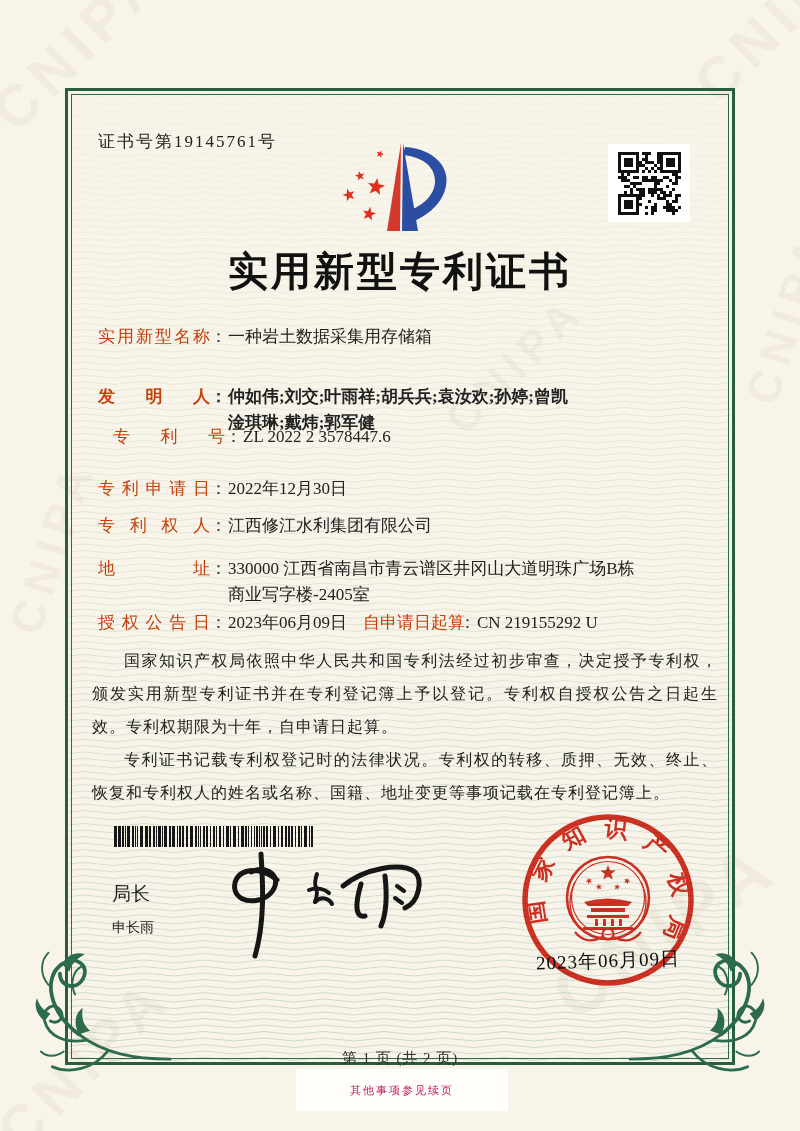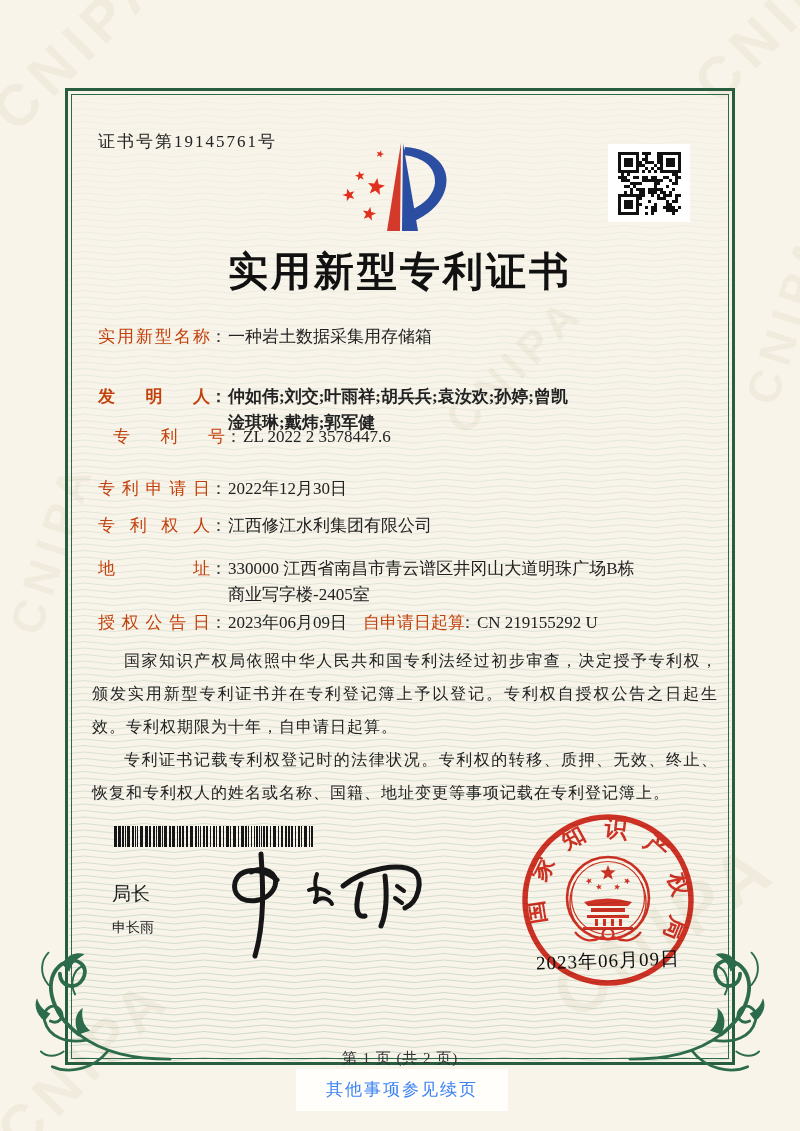--- a/index.html
+++ b/index.html
@@ -81,22 +81,22 @@
     position:absolute; z-index:8; left:516px; top:948px; width:184px; text-align:center;
     font-size:19px; color:#0d0d0d; letter-spacing:1px; transform:rotate(-2deg);
   }
   
   .page-info {
     position:absolute; z-index:5; left:65px; width:670px; top:1032px; text-align:center;
     font-size:15px; color:#333; letter-spacing:1px;margin-top:17px;
   }
   .note-box {
     position:absolute; z-index:6; left:296px; top:1069px; width:212px; height:42px;
-    background:#fffefa; text-align:center; line-height:42px; font-size:17px;
-    color:#3b82f6; letter-spacing:2px;
+    background:#fffefa; text-align:center; line-height:42px; font-size:11px;
+    color:#be185d; letter-spacing:2px;
   }
 </style>
 </head>
 <body>
 
 <div class="page">
 
   <div class="wm" style="left:-30px; top:10px;  font-size:58px; transform:rotate(-45deg);">CNIPA</div>
   <div class="wm" style="left:672px; top:-18px; font-size:58px; transform:rotate(-45deg);">CNIPA</div>
   <div class="wm" style="left:698px; top:290px; font-size:46px; transform:rotate(-72deg);">CNIPA</div>

